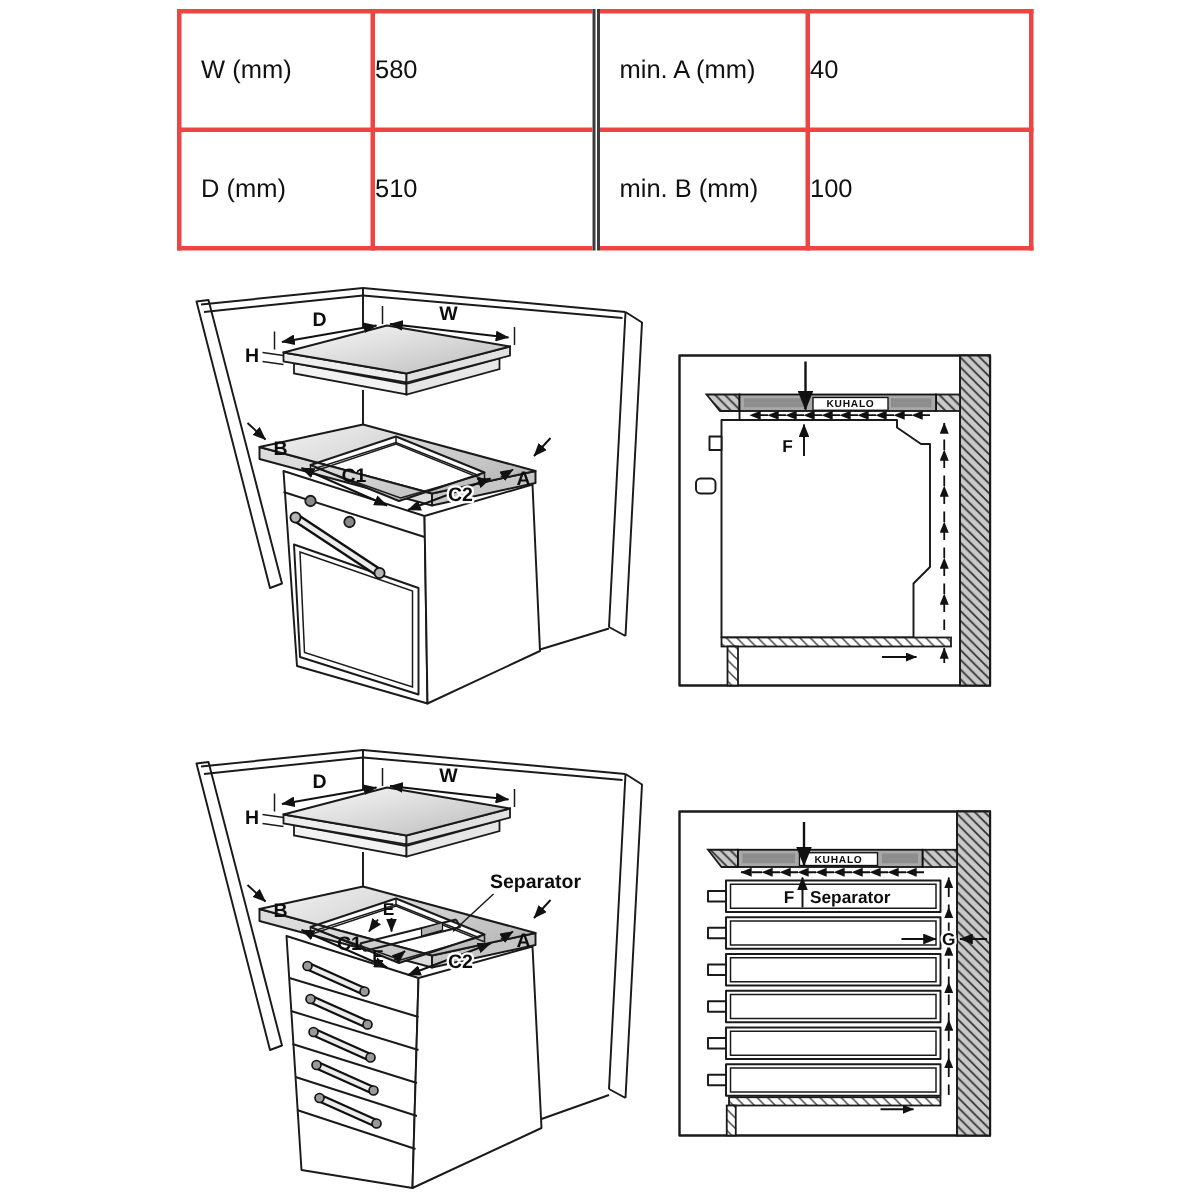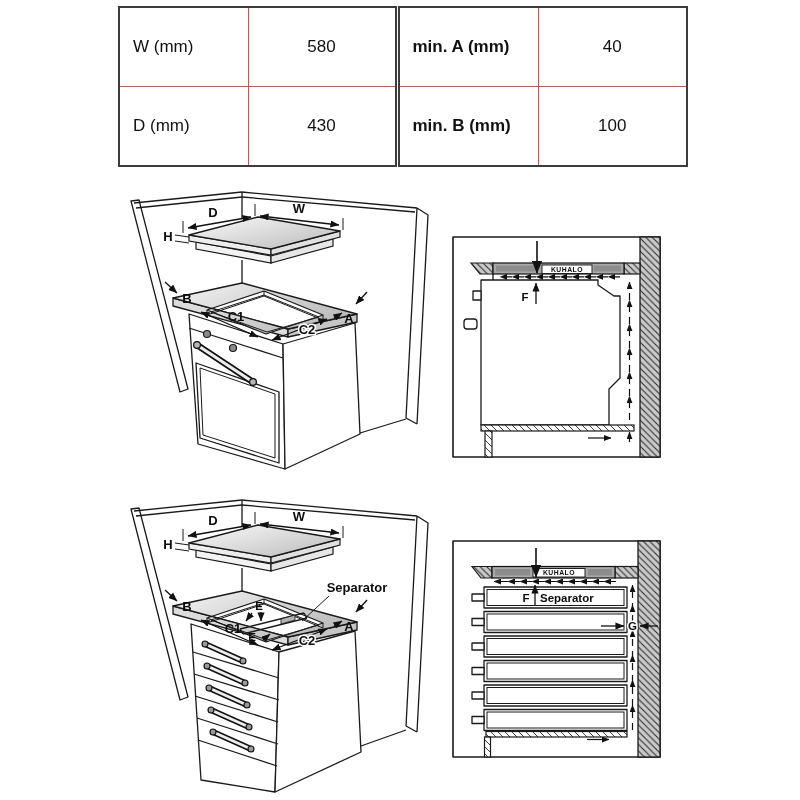--- a/index.html
+++ b/index.html
@@ -3,25 +3,25 @@
 <meta charset="utf-8">
 <style>
   html,body{margin:0;padding:0;}
   body{width:800px;height:800px;background:#ffffff;position:relative;
        font-family:"Liberation Sans",sans-serif;overflow:hidden;}
   .page{position:absolute;inset:0;}
 
   
   table.spec{position:absolute;left:118px;top:6px;width:568px;height:161px;
     border-collapse:collapse;table-layout:fixed;border:2px solid #3c3c3c;}
-  table.spec td{border:1px solid #ef4444;font-size:17px;color:#111;
+  table.spec td{border:3px solid #ef4444;font-size:17px;color:#111;
     vertical-align:middle;padding:0;white-space:nowrap;}
   table.spec td.lab{padding-left:13px;text-align:left;}
-  table.spec td.val{text-align:center;margin-left:29px;}
-  table.spec td.dd{border-left:5px double #3c3c3c;font-weight:bold;}
+  table.spec td.val{text-align:left;margin-left:29px;}
+  table.spec td.dd{border-left:5px double #3c3c3c;}
 
   svg.diag{position:absolute;overflow:visible;}
   svg.d1{left:95px;top:186px;}
   svg.d2{left:448px;top:228px;}
   svg.d3{left:95px;top:494px;}
   svg.d4{left:448px;top:528px;}
 
   .ln{stroke:#1a1a1a;stroke-width:1.3;fill:none;stroke-linejoin:round;}
   .ln2{stroke:#1a1a1a;stroke-width:1.6;fill:none;stroke-linejoin:round;}
   .thin{stroke:#1a1a1a;stroke-width:1;fill:none;}
@@ -83,21 +83,21 @@
       </colgroup>
     <tbody>
       <tr>
         <td class="lab">W (mm)</td>
         <td class="val">580</td>
         <td class="lab dd">min. A (mm)</td>
         <td class="val">40</td>
       </tr>
       <tr>
         <td class="lab">D (mm)</td>
-        <td class="val">430</td>
+        <td class="val">510</td>
         <td class="lab dd">min. B (mm)</td>
         <td class="val">100</td>
       </tr>
     </tbody>
   </table>
 
   <svg class="diag d1" width="340" height="300" viewBox="0 0 340 300">
     <g>
       <polygon class="fw" points="36,15 44,14 93,203 85,206"></polygon>
       <path class="ln" d="M39,17 L147,6 M41,22 L147,11"></path>

